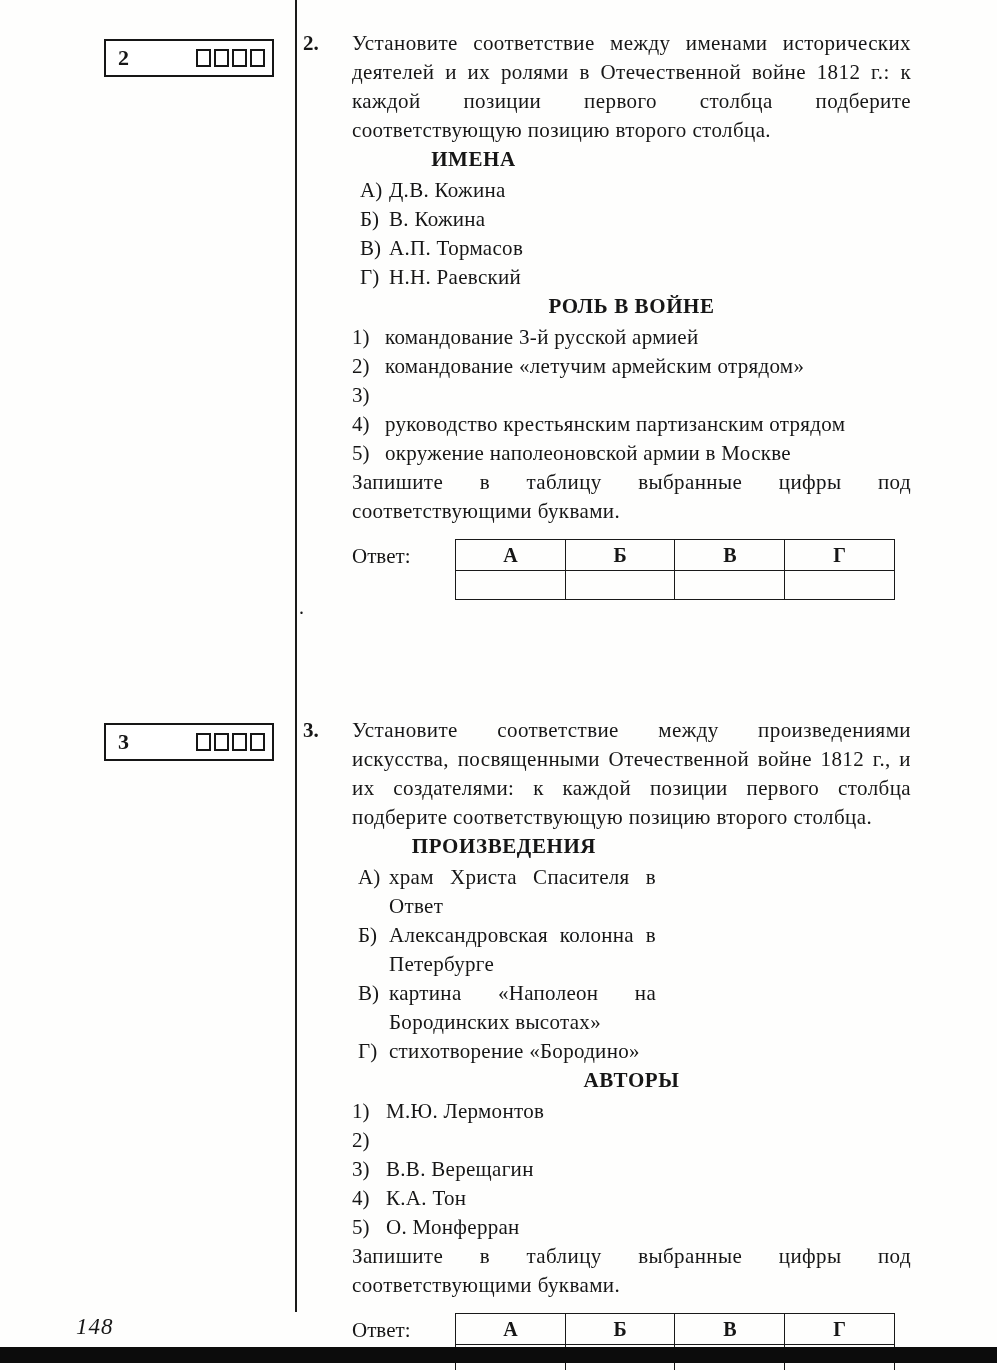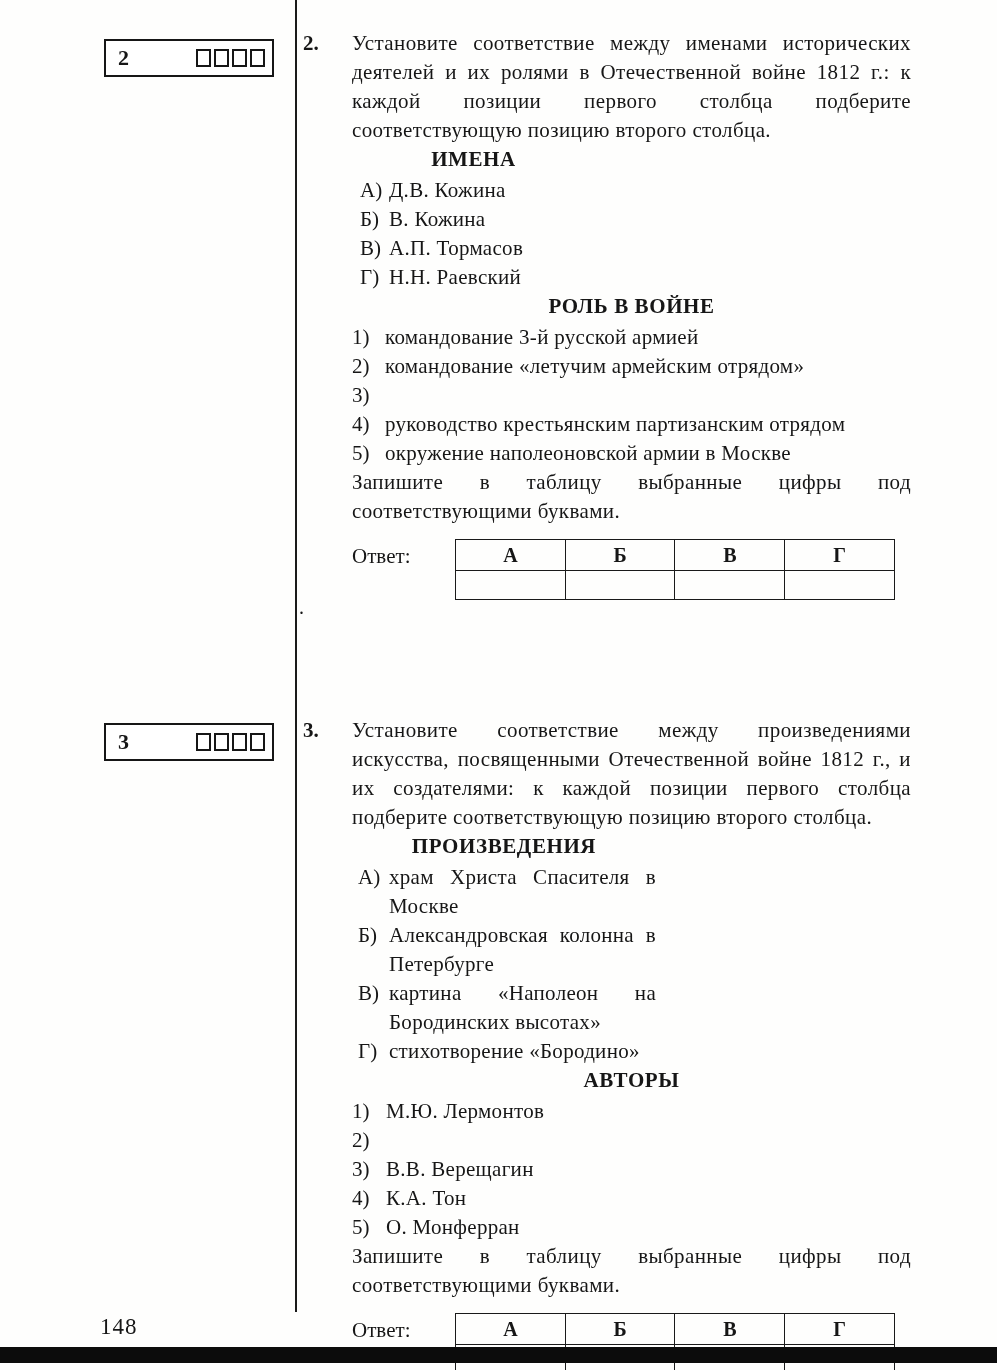--- a/index.html
+++ b/index.html
@@ -82,22 +82,22 @@
     font-size:20px;
   }
   .answer-table th { height:31px; font-weight:bold; }
   .answer-table td { height:29px; }
 
   .stray-mark {
     position:absolute; left:299px; top:596px;
     font-size:20px;
   }
   .page-number {
-    position:absolute; left:100px; bottom:30px;
-    font-size:23px; letter-spacing:1px;
+    position:absolute; left:76px; bottom:30px;
+    font-size:23px; letter-spacing:1px;font-style:italic;
   }
   .footer-bar {
     position:absolute; left:0; right:0; bottom:7px;
     height:16px; background:#0c0c0c;
   }
 </style>
 </head>
 <body>
 
 <div class="page">
@@ -202,21 +202,21 @@
   <section class="task t3" style="top:716px">
     <div class="task-num">3.</div>
     <div class="task-body">
       <p class="intro">Установите соответствие между произведениями искусства, посвященными Отечественной войне 1812 г., и их создателями: к каждой позиции первого столбца подберите соответствующую позицию второго столбца.</p>
 
       <div class="match">
         <div class="col col-left">
           <div class="col-header">ПРОИЗВЕДЕНИЯ</div>
           <div class="mitem">
             <span class="lbl">А)</span>
-            <span class="txt">храм Христа Спасителя в Москве</span>
+            <span class="txt">храм Христа Спасителя в Ответ</span>
           </div>
           <div class="mitem">
             <span class="lbl">Б)</span>
             <span class="txt">Александровская колонна в Петербурге</span>
           </div>
           <div class="mitem">
             <span class="lbl">В)</span>
             <span class="txt">картина «Наполеон на Бородинских высотах»</span>
           </div>
           <div class="mitem">

